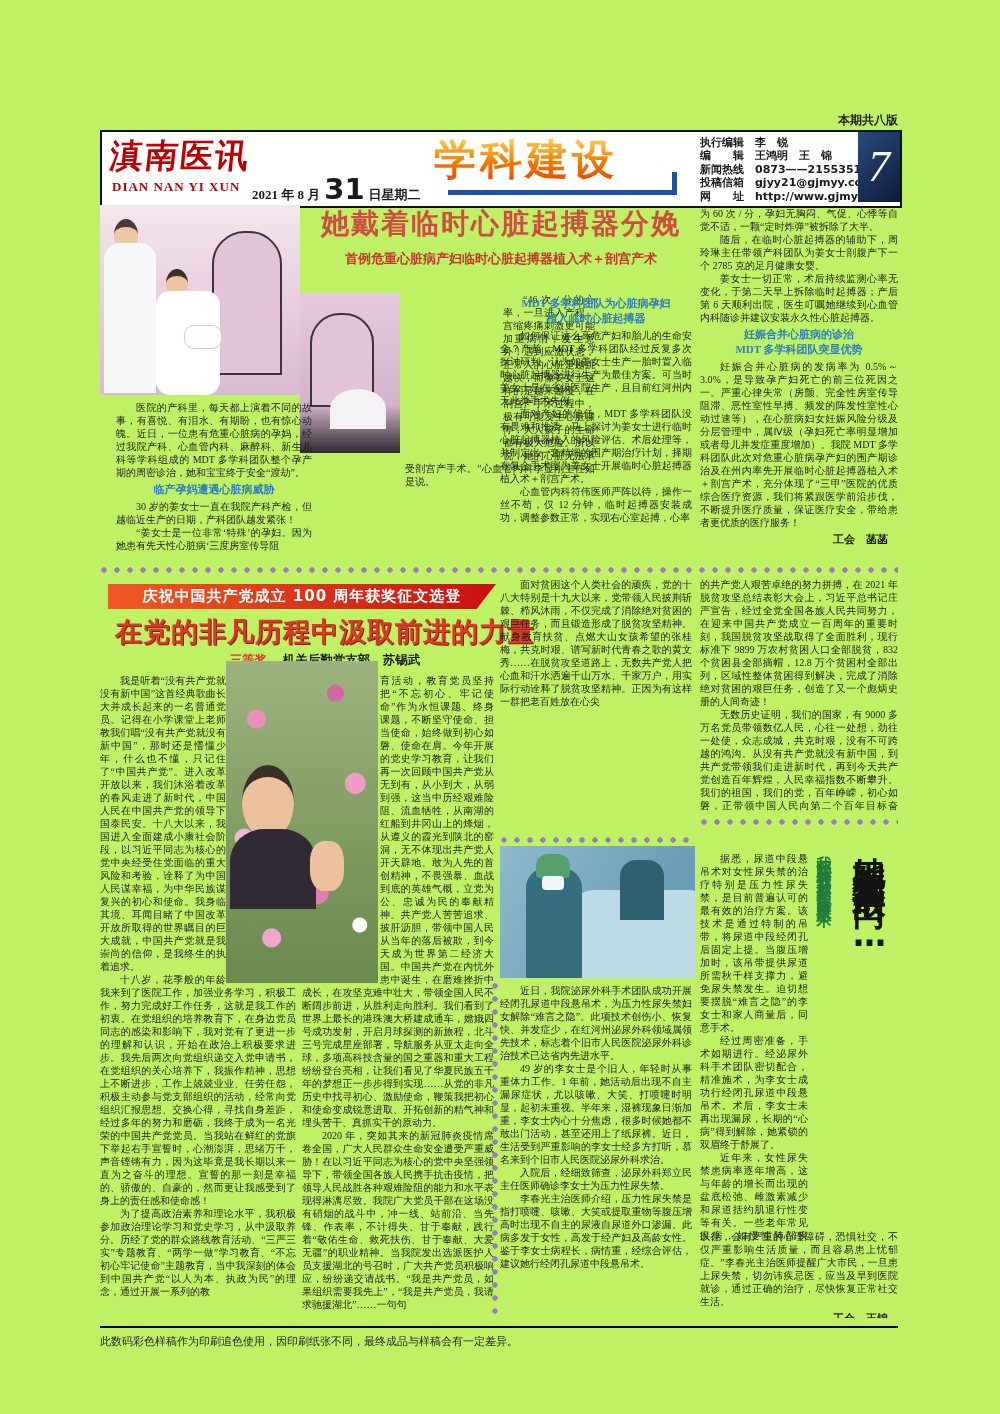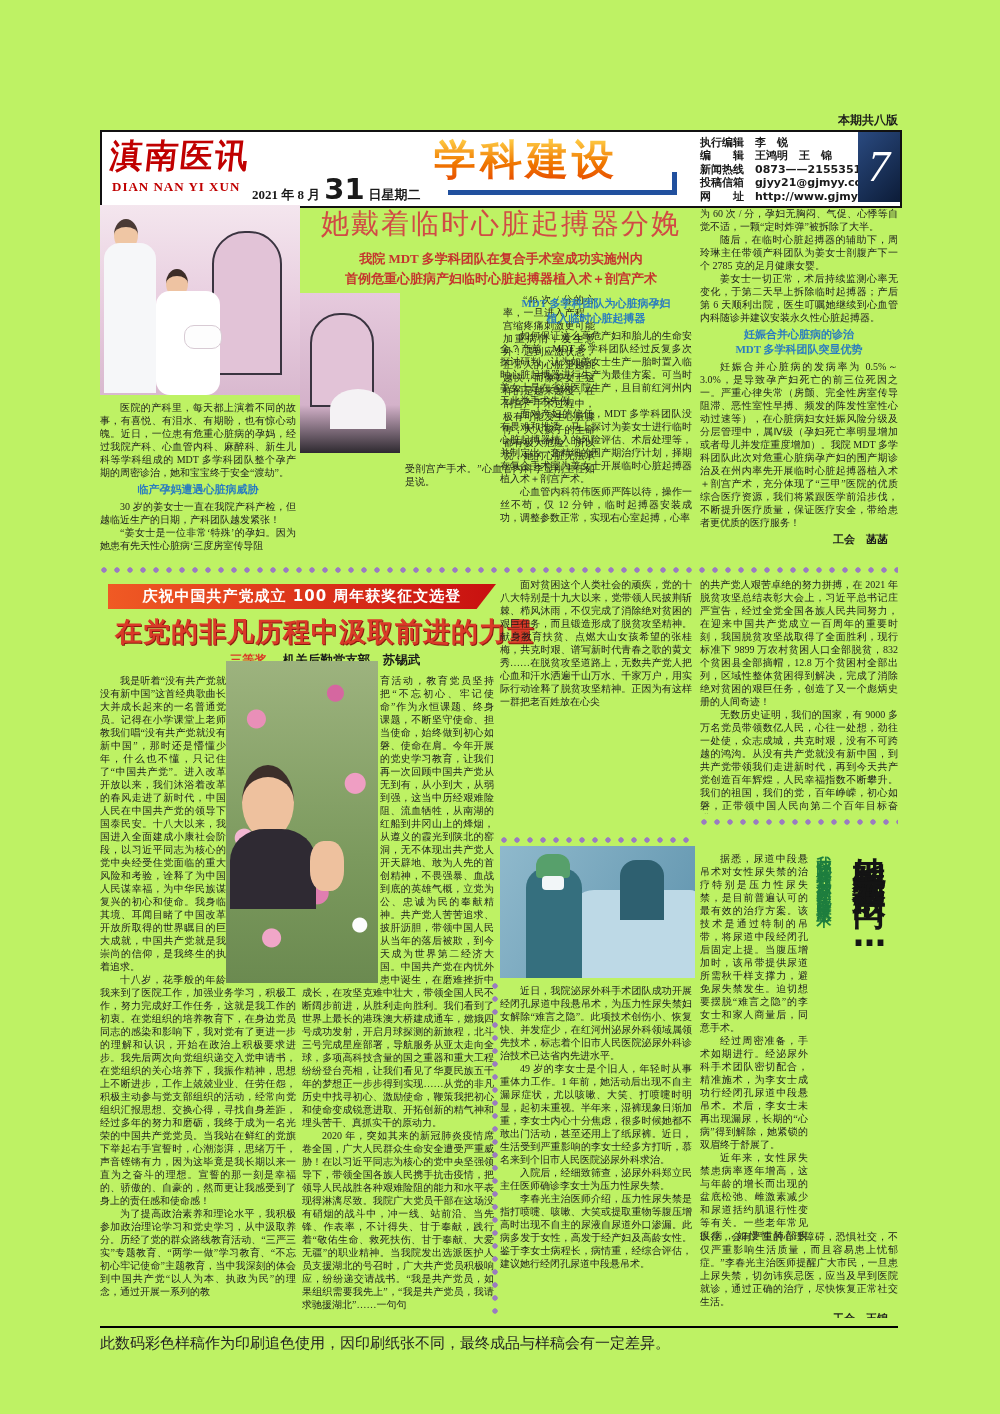--- a/index.html
+++ b/index.html
@@ -64,28 +64,27 @@
       <div class="abs" style="left:4px;top:38px;width:52px;height:150px;background:#f6f7f9;border-radius:16px 16px 0 0;"></div>
       <div class="abs" style="left:66px;top:64px;width:22px;height:22px;border-radius:50%;background:#eec3a2;border-top:7px solid #3c2d28;"></div>
       <div class="abs" style="left:56px;top:86px;width:64px;height:104px;background:#ffffff;border-radius:14px;"></div>
       <div class="abs" style="left:84px;top:120px;width:36px;height:22px;background:#fdfdfd;border:1px solid #d8cbd4;border-radius:10px;"></div>
     </div>
     <div class="abs photo" style="left:200px;top:88px;width:100px;height:160px;background:linear-gradient(180deg,#e6cadd 0%,#d4b2ca 70%,#2e2a30 100%);">
       <div class="abs" style="left:10px;top:20px;width:60px;height:90px;background:#e2c3d7;border:2px solid #3a3440;border-radius:30px 30px 0 0;"></div>
       <div class="abs" style="left:30px;top:96px;width:56px;height:40px;background:#f4f2f4;border-radius:50% 50% 0 0;"></div>
     </div>
 
-    <div class="abs" style="left:205px;top:0px;width:392px;text-align:center;font-size:28px;font-weight:normal;color:#d14b45;
+    <div class="abs" style="left:205px;top:0px;width:392px;text-align:center;font-size:28px;font-weight:bold;color:#d14b45;
                 letter-spacing:2px;font-family:'DejaVu Sans',sans-serif;white-space:nowrap;">她戴着临时心脏起搏器分娩</div>
     <div class="abs" style="left:205px;top:44px;width:392px;text-align:center;font-size:13px;font-weight:bold;color:#c5342e;line-height:1.55;">
-      <div>我院 MDT 多学科团队在复合手术室成功实施州内</div>
       <div>首例危重心脏病产妇临时心脏起搏器植入术＋剖宫产术</div>
     </div>
 
-    <div class="abs bt" style="left:0;top:196px;width:196px;height:160px;">
+    <div class="abs bt" style="left:16px;top:196px;width:196px;height:160px;">
       <p>医院的产科里，每天都上演着不同的故事，有喜悦、有泪水、有期盼，也有惊心动魄。近日，一位患有危重心脏病的孕妈，经过我院产科、心血管内科、麻醉科、新生儿科等学科组成的 MDT 多学科团队整个孕产期的周密诊治，她和宝宝终于安全“渡劫”。</p>
       <div class="subhead">临产孕妈遭遇心脏病威胁</div>
       <p>30 岁的姜女士一直在我院产科产检，但越临近生产的日期，产科团队越发紧张！</p>
       <p>“姜女士是一位非常‘特殊’的孕妇。因为她患有先天性心脏病‘三度房室传导阻</p>
     </div>
 
     <div class="abs bt" style="left:305px;top:88px;width:190px;height:268px;">
       <div class="wrap-l" style="width:98px;height:162px;"></div>
       <p>“46 次 / 分的心率，一旦进入产程，宫缩疼痛刺激更可能加重病情，发生意外！遇到应激状态，正常人的心脏是越跳越快，而像姜女士这样的是越来越慢，在剖宫产手术过程中，极有可能发生心脏骤停，大人孩子的生命都有极大危险。所以说，她的心脏无法承受剖宫产手术。”心血管内科李显刚主任如是说。</p>
     </div>
@@ -197,15 +196,15 @@
     <div class="abs vtext" style="left:746px;top:254px;height:484px;font-size:33px;font-weight:bold;color:#141414;
                 letter-spacing:4px;font-family:'DejaVu Sans',sans-serif;">她因频繁湿裤不敢出门……</div>
 
     <div class="abs bt" style="left:600px;top:652px;width:198px;height:88px;">
       <p class="noind">以往，会有严重的心理障碍，恐惧社交，不仅严重影响生活质量，而且容易患上忧郁症。”李春光主治医师提醒广大市民，一旦患上尿失禁，切勿讳疾忌医，应当及早到医院就诊，通过正确的治疗，尽快恢复正常社交生活。</p>
       <div class="byline">工会　王锦</div>
     </div>
   </div>
 
   <div class="abs" style="left:100px;top:1326px;width:798px;border-top:2px solid #000;"></div>
-  <div class="abs" style="left:100px;top:1334px;width:798px;font-size:15px;color:#222;">此数码彩色样稿作为印刷追色使用，因印刷纸张不同，最终成品与样稿会有一定差异。</div>
+  <div class="abs" style="left:100px;top:1334px;width:798px;font-size:11px;color:#222;">此数码彩色样稿作为印刷追色使用，因印刷纸张不同，最终成品与样稿会有一定差异。</div>
 
 </div>
 
 </body></html>

